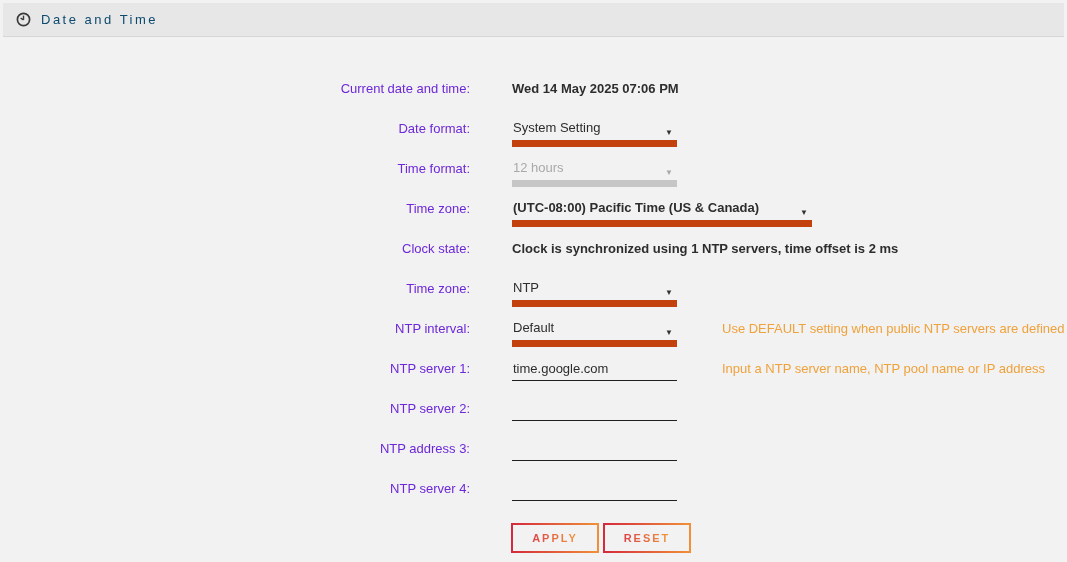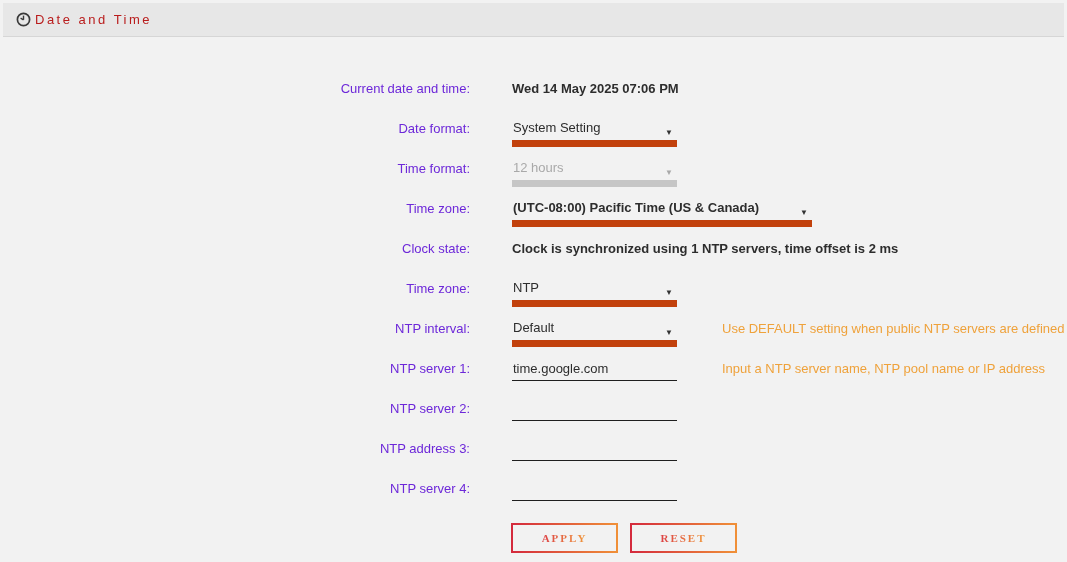--- a/index.html
+++ b/index.html
@@ -16,23 +16,23 @@
     margin:0 3px 0 3px;
     height:34px;
     background:#e7e7e7;
     border-bottom:1px solid #d6d6d6;
     display:flex;
     align-items:center;
     padding-left:13px;
   }
   .header-icon { width:15px; height:15px; display:inline-block; }
   .header-title {
-    margin-left:4px;
+    margin-left:10px;
     letter-spacing:2.5px;
-    color:#b91c1c;
+    color:#0c4a6e;
     font-size:13px;
   }
   .form { padding-top:36px; }
   .row { height:40px; display:flex; align-items:flex-start; }
   .row-label {
     width:470px;
     text-align:right;
     padding-top:8px;
     color:#6d28d9;
     flex:none;
@@ -79,35 +79,35 @@
   }
   .hint {
     margin-left:45px;
     padding-top:8px;
     color:#efa23b;
     white-space:nowrap;
     text-align:center;
   }
   .buttons-row { margin-top:10px; padding-left:511px; display:flex; }
   .btn {
-    width:107px;
+    width:88px;
     height:30px;
     display:inline-flex;
     align-items:center;
     justify-content:center;
     border:2px solid #e0552f;
     border-image:linear-gradient(90deg,#d42a3d,#f09038) 1;
     background:#f2f2f2;
-    font-family:Liberation Serif, serif;
+    font-family:Liberation Sans, sans-serif;
     font-size:11px;
     font-weight:bold;
     letter-spacing:2px;
     cursor:pointer;
   }
-  .btn + .btn { margin-left:12px; }
+  .btn + .btn { margin-left:4px; }
   .btn span { color:#e8633f; }
   @supports ((-webkit-background-clip:text) or (background-clip:text)) {
     .btn span {
       background:linear-gradient(90deg,#dd4146,#f09a3c);
       -webkit-background-clip:text;
       background-clip:text;
       -webkit-text-fill-color:transparent;
       color:transparent;
     }
   }

